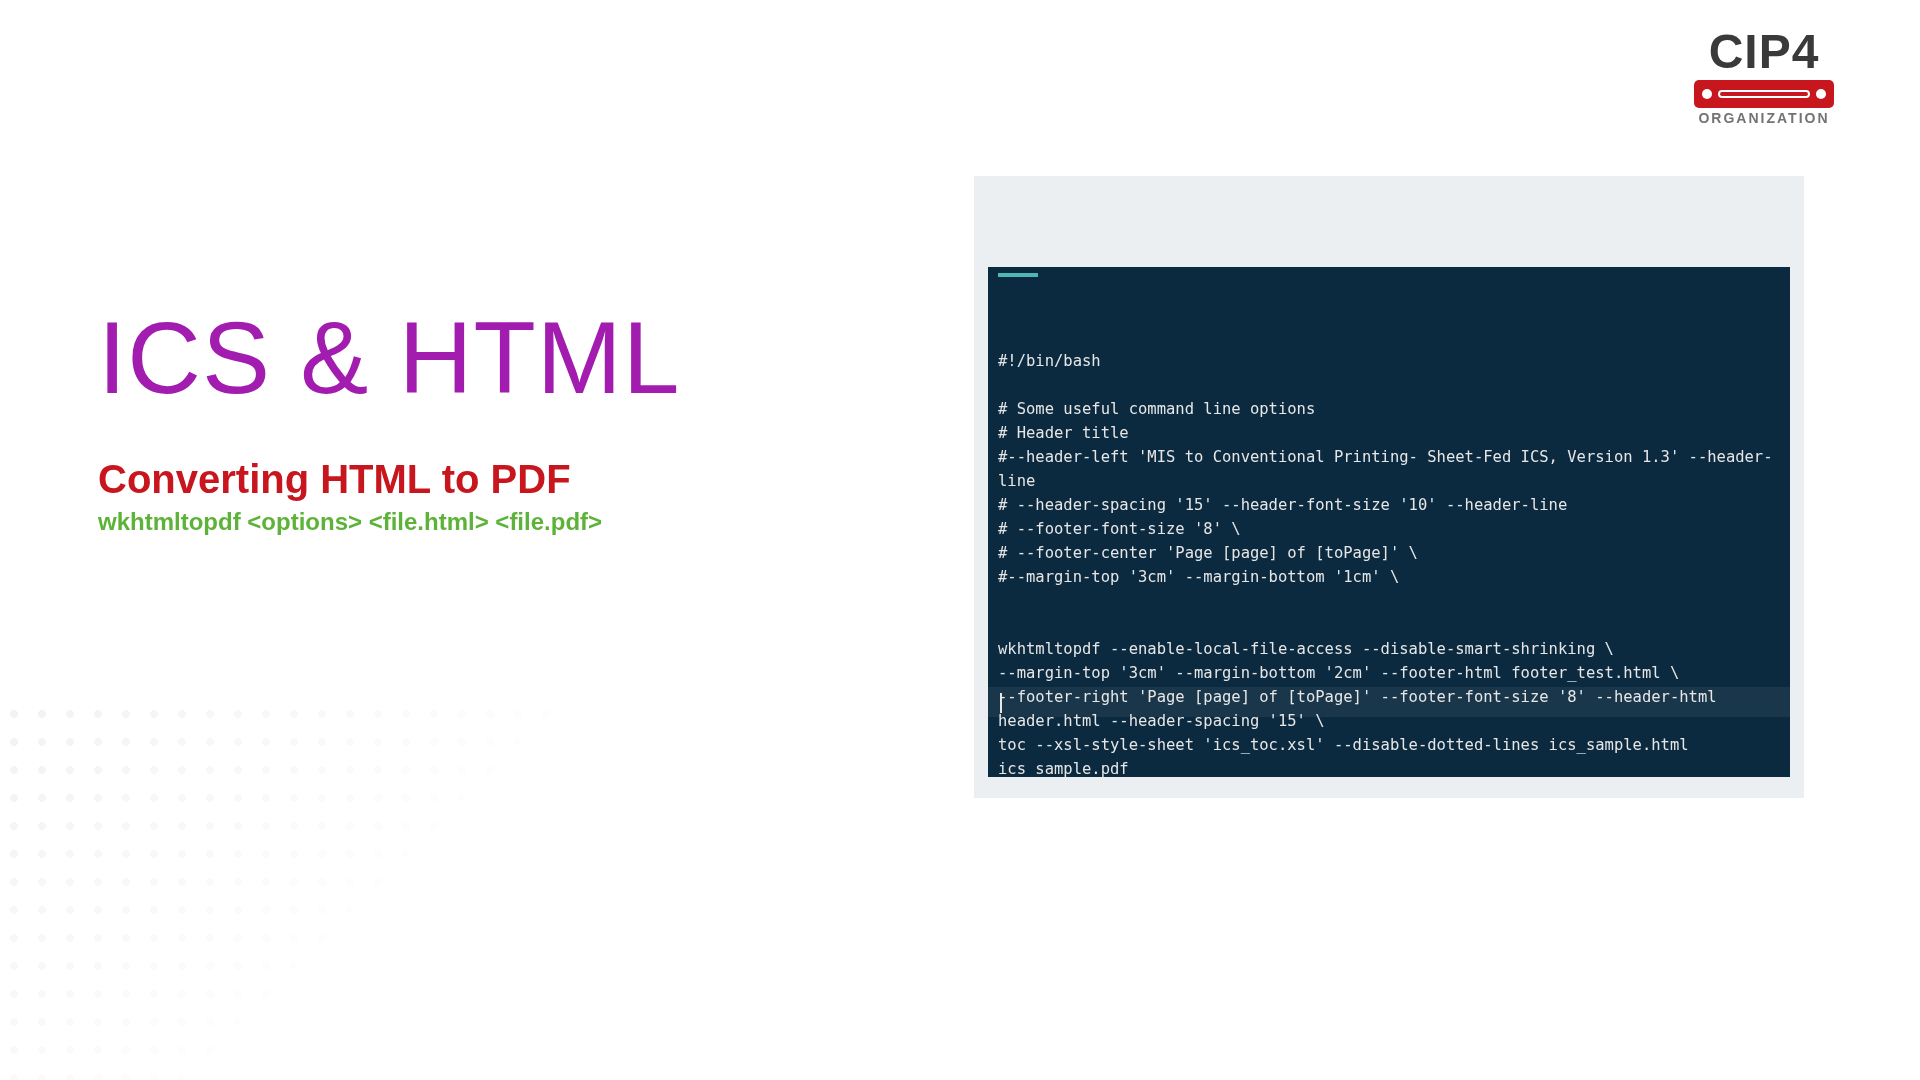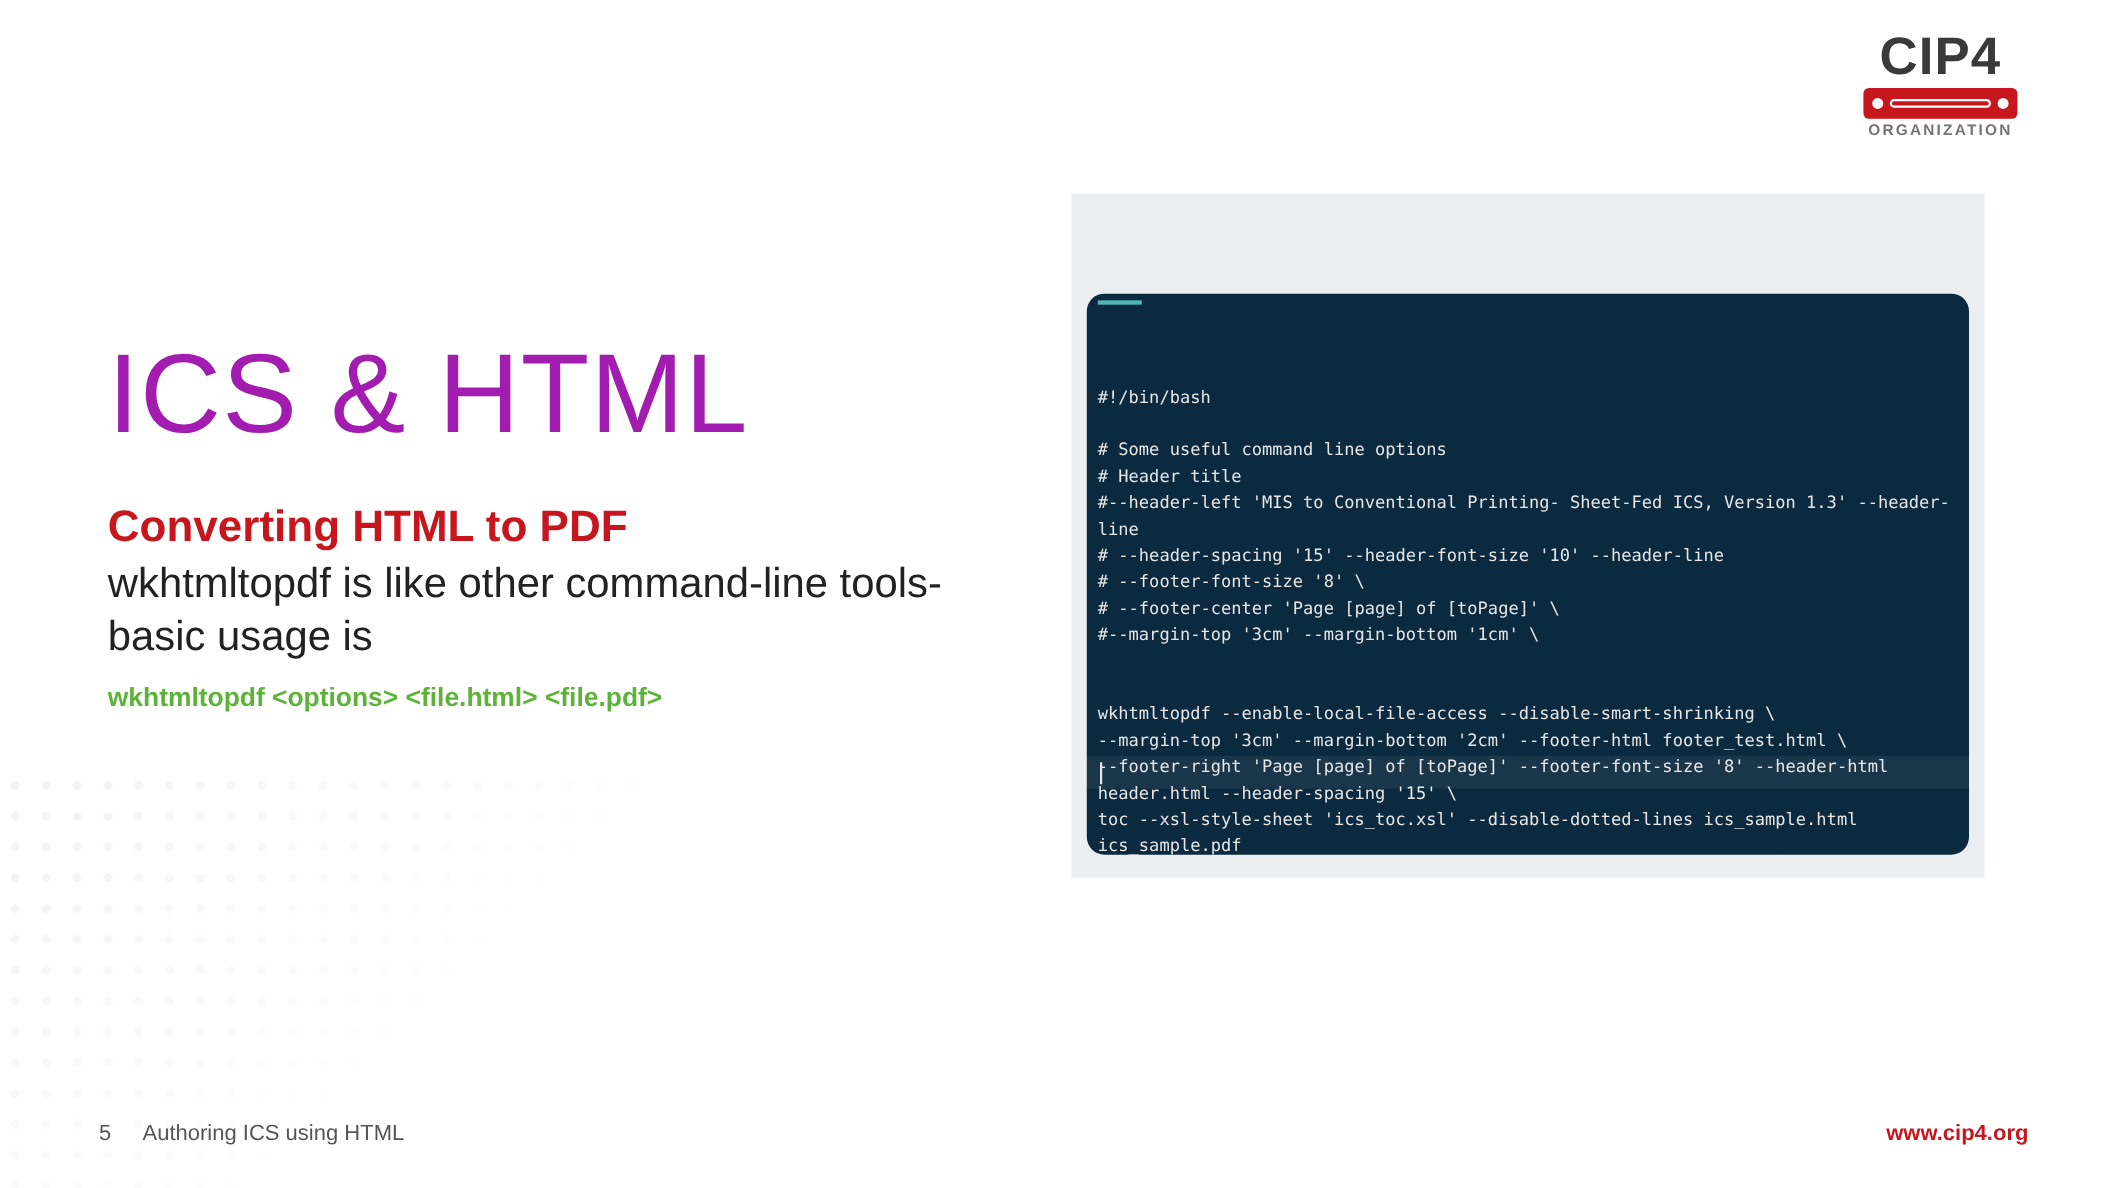--- a/index.html
+++ b/index.html
@@ -13,21 +13,21 @@
   .logo-bar .link { flex:1; height:8px; border:2px solid #fff; border-radius:4px; margin:0 6px; position:relative; }
   .logo-sub { font-size: 14px; font-weight: 700; letter-spacing: 2px; color: #737373; }
 
   .content-left { position: absolute; top: 300px; left: 98px; width: 830px; }
   .title { font-size: 102px; font-weight: 400; color: #a21caf; letter-spacing: 1px; margin-bottom: 40px; }
   .subtitle { font-size: 40px; font-weight: 700; color: #C8161E; margin-bottom: 6px; }
   .body-text { font-size: 38px; color: #222; line-height: 1.25; margin-bottom: 18px; }
   .command-line { font-size: 24px; font-weight: 700; color: #5CB338; }
 
   .term-frame { position: absolute; top: 176px; left: 974px; width: 830px; height: 622px; background: #eceff1; }
-  .terminal { position: absolute; top: 267px; left: 988px; width: 802px; height: 510px; background: #0b2a3f; color: #e6e6e6; font-family: "DejaVu Sans Mono", Consolas, monospace; font-size: 15.5px; line-height: 1.55; padding: 10px 10px; white-space: pre-wrap; overflow: hidden; border-radius: 16px; }
+  .terminal { position: absolute; top: 267px; left: 988px; width: 802px; height: 510px; background: #0b2a3f; color: #e6e6e6; font-family: "DejaVu Sans Mono", Consolas, monospace; font-size: 15.5px; line-height: 1.55; padding: 10px 10px; white-space: pre-wrap; overflow: hidden; }
   .term-top { position:absolute; top:6px; left:10px; width:40px; height:4px; background:#4fb5b5; }
   .cursor-line { position:absolute; bottom:60px; left:0; right:0; height:30px; background:rgba(255,255,255,0.06); }
   .cursor-pipe { position:absolute; bottom:64px; left:12px; width:2px; height:20px; background:#e6e6e6; }
 
   .footer { position: absolute; bottom: 38px; left: 90px; right: 76px; display: flex; justify-content: space-between; align-items: center; }
   .page-num { font-size: 20px; color: #555; margin-right: 24px; }
   .footer-title { font-size: 20px; color: #555; }
   .footer-url { font-size: 20px; font-weight: 700; color: #C8161E; }
 
   .dot-pattern { position:absolute; left:0; bottom:0; width:680px; height:380px; pointer-events:none; 
@@ -50,21 +50,20 @@
       <span class="dot"></span>
         <span class="link"></span>
         <span class="dot"></span>
     </div>
     <div class="logo-sub">ORGANIZATION</div>
   </div>
 
   <div class="content-left">
     <div class="title">ICS &amp; HTML</div>
     <div class="subtitle">Converting HTML to PDF</div>
-    <div class="body-text">wkhtmltopdf is like other command-line tools- basic usage is</div>
     <div class="command-line">wkhtmltopdf &lt;options&gt; &lt;file.html&gt; &lt;file.pdf&gt;</div>
   </div>
 
   <div class="term-frame"></div>
   <div class="terminal">
     <div class="term-top"></div>
     <div id="term-content">#!/bin/bash
 
 # Some useful command line options
 # Header title
@@ -76,21 +75,14 @@
 
 
 wkhtmltopdf --enable-local-file-access --disable-smart-shrinking \
 --margin-top '3cm' --margin-bottom '2cm' --footer-html footer_test.html \
 --footer-right 'Page [page] of [toPage]' --footer-font-size '8' --header-html header.html --header-spacing '15' \
 toc --xsl-style-sheet 'ics_toc.xsl' --disable-dotted-lines ics_sample.html ics_sample.pdf</div>
     <div class="cursor-line"></div>
     <div class="cursor-pipe"></div>
   </div>
 
-  <div class="footer">
-    <div>
-      <span class="page-num">5</span>
-      <span class="footer-title">Authoring ICS using HTML</span>
-    </div>
-    <div class="footer-url">www.cip4.org</div>
-  </div>
 
 </div>
 
 </body></html>

